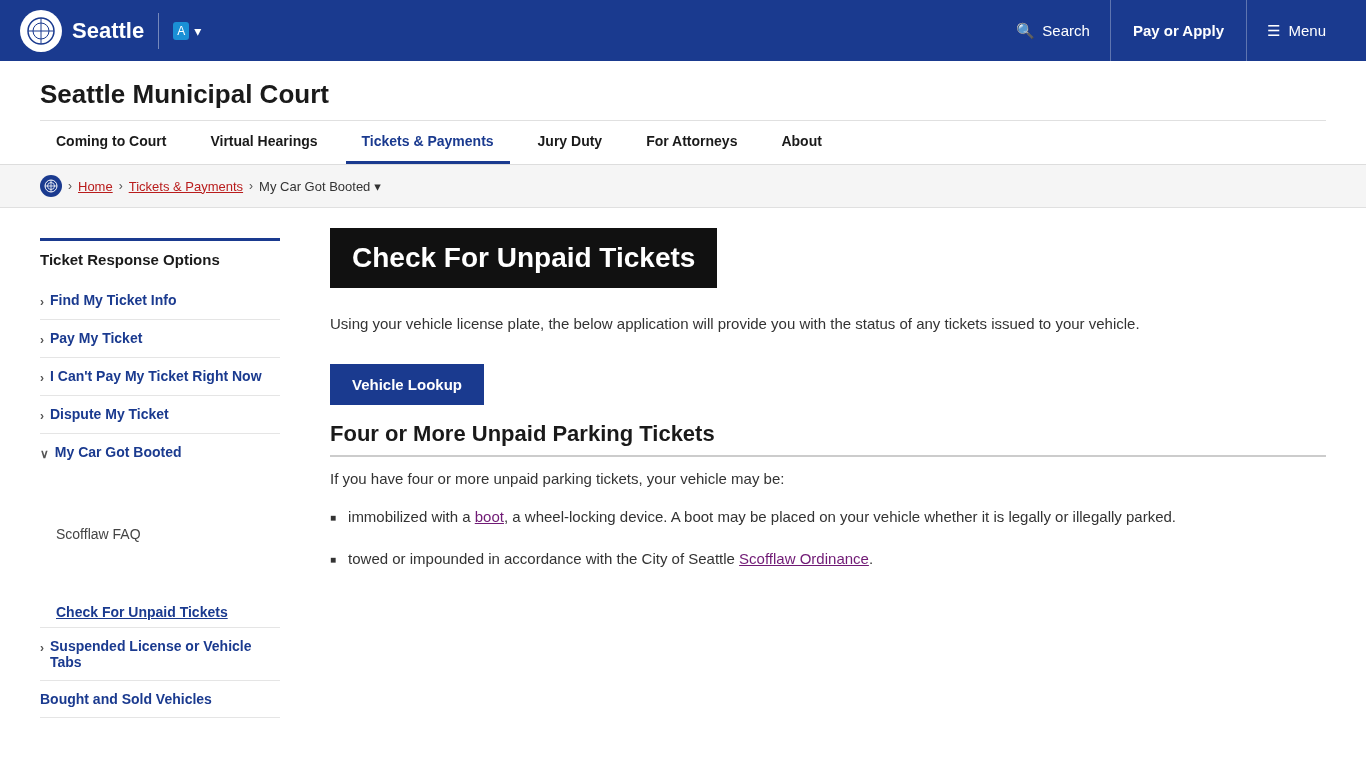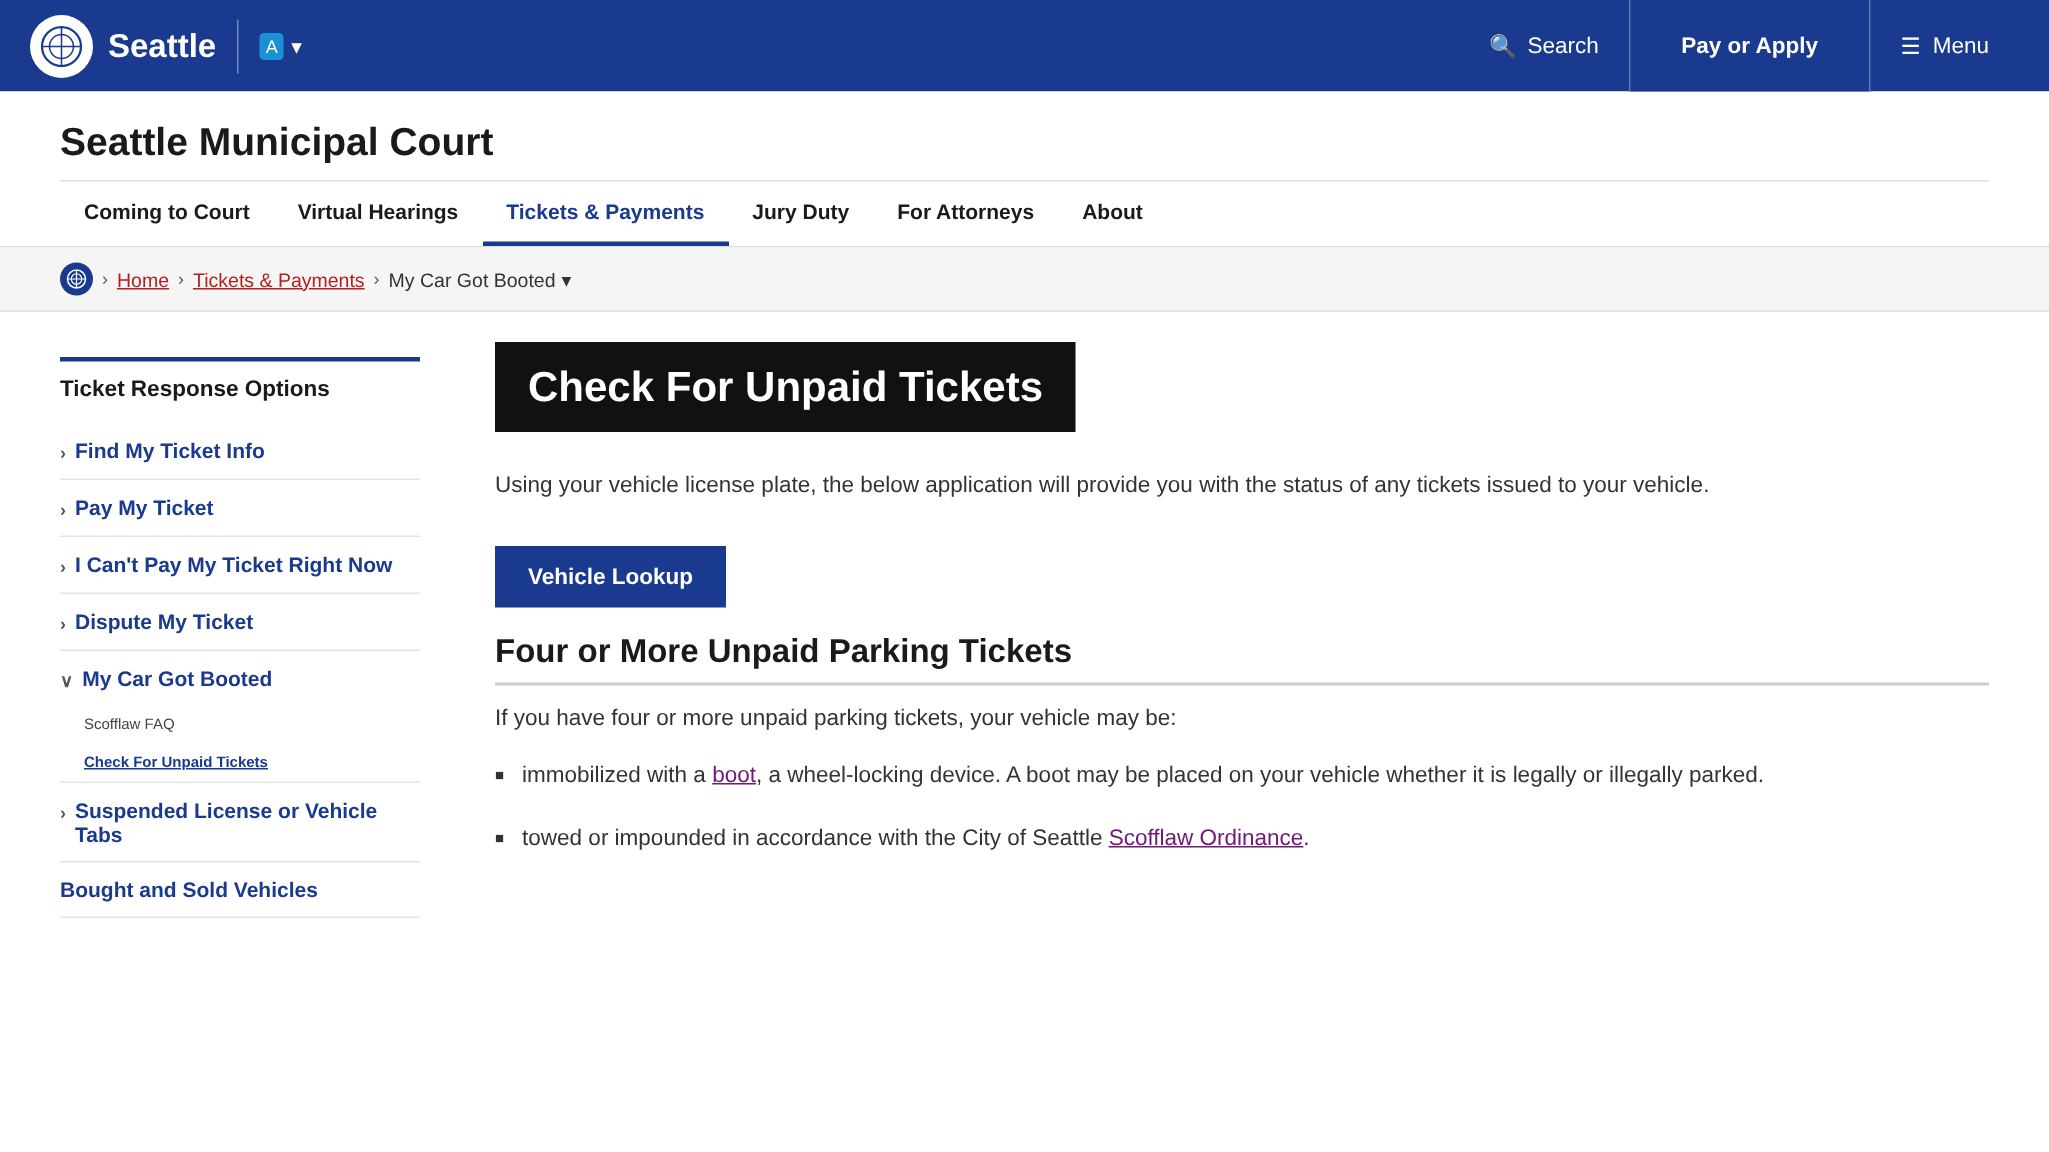--- a/index.html
+++ b/index.html
@@ -78,21 +78,21 @@
       font-size: 15px;
       padding: 0 20px;
       height: 61px;
     }
     .pay-apply-btn {
       background: #1a3a8f;
       border: none;
       color: #fff;
       font-size: 15px;
       font-weight: bold;
-      padding: 0 34px;
+      padding: 0 22px;
       height: 61px;
       cursor: pointer;
       border-left: 1px solid rgba(255,255,255,0.3);
       border-right: 1px solid rgba(255,255,255,0.3);
     }
     .menu-btn {
       display: flex;
       align-items: center;
       gap: 8px;
       color: #fff;
@@ -111,21 +111,21 @@
       padding: 0 40px;
     }
     .site-title {
       font-size: 26px;
       font-weight: bold;
       color: #1a1a1a;
       padding: 18px 0 10px;
     }
     .main-nav {
       display: flex;
-      gap: 0;
+      gap: 12px;
       list-style: none;
       border-top: 1px solid #e0e0e0;
     }
     .main-nav li a {
       display: block;
       padding: 12px 16px;
       color: #1a1a1a;
       text-decoration: none;
       font-size: 14px;
       font-weight: 600;
@@ -223,21 +223,22 @@
     }
     .sidebar-sub {
       list-style: none;
       padding-left: 16px;
     }
     .sidebar-sub li a {
       display: block;
       padding: 7px 0;
       color: #1a3a8f;
       text-decoration: none;
-      font-size: 10px;
+      font-size: 14px;
+      margin-top: 48px;
     }
     .sidebar-sub li a.active {
       color: #1a3a8f;
       font-weight: bold;
       text-decoration: underline;
     }
     .sidebar-sub li a:not(.active) {
       color: #444;
     }
 

